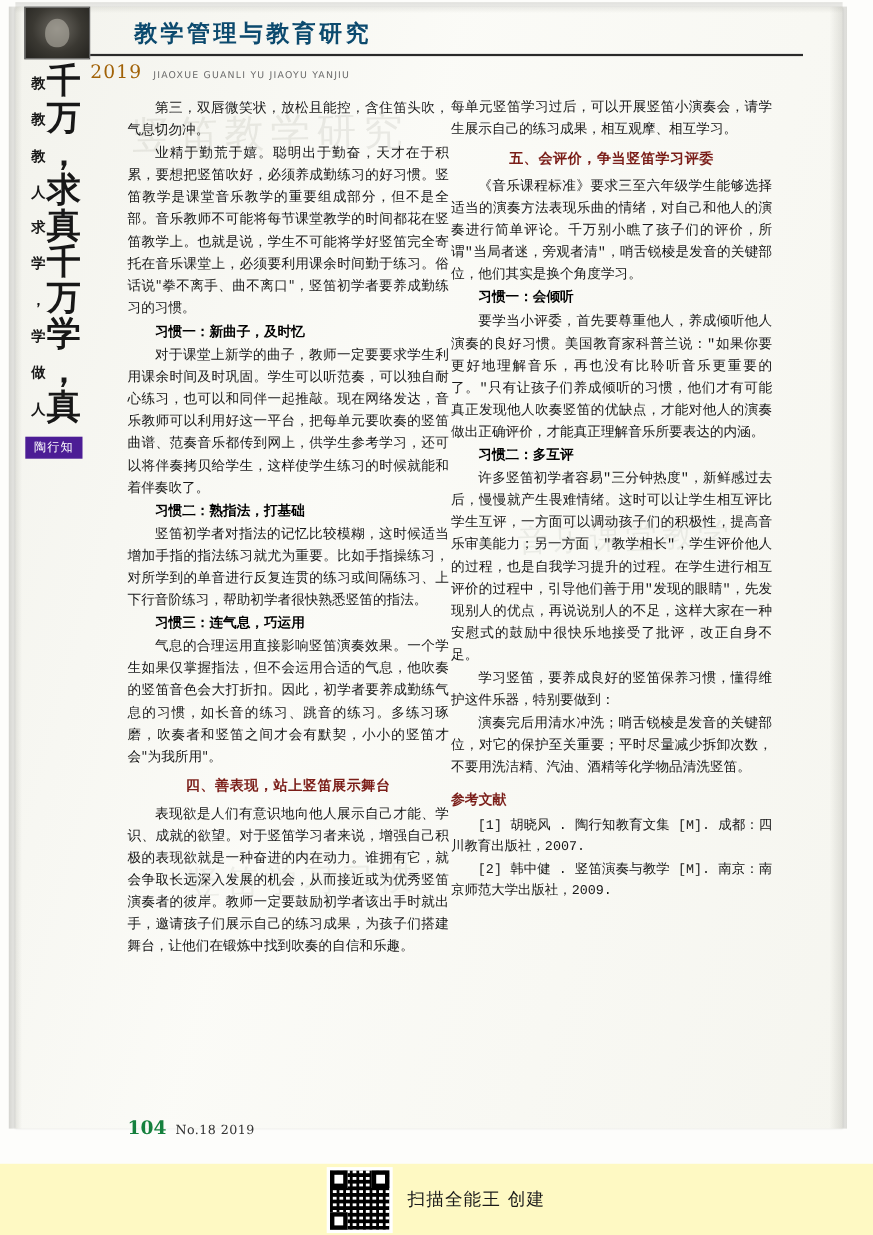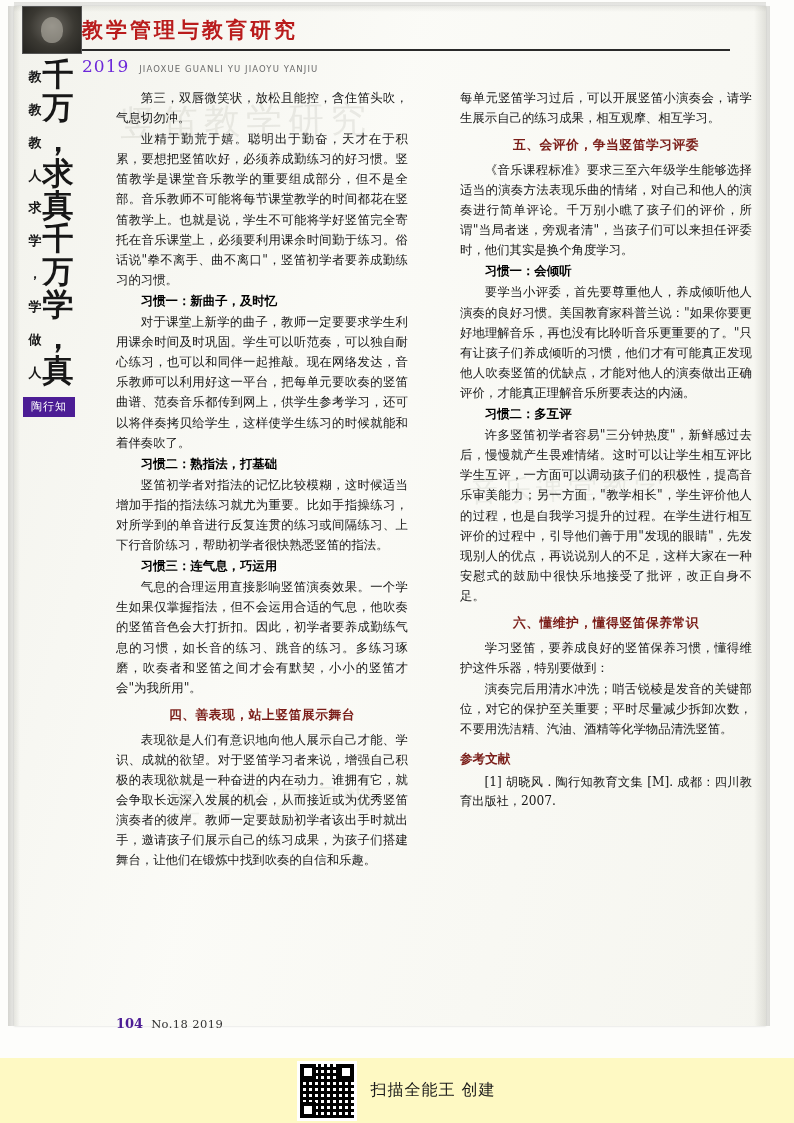--- a/index.html
+++ b/index.html
@@ -56,39 +56,40 @@
     position: absolute;
     left: 82px;
     top: 16px;
     width: 660px;
   }
   .mast-title {
     font-family: Liberation Mono, monospace;
     font-size: 21px;
     font-weight: 700;
     letter-spacing: 3px;
-    color: #b91c1c;
+    color: #0c4a6e;
     white-space: nowrap;
+    padding-left: 40px;
   }
   .mast-rule {
     width: 648px;
     height: 2px;
     background: #2a2a2a;
     margin-top: 5px;
   }
   .mast-sub {
     margin-top: 5px;
     display: flex;
     align-items: baseline;
     gap: 10px;
   }
   .mast-year {
     font-family: "DejaVu Serif", "Liberation Serif", serif;
     font-size: 17px;
-    color: #6d28d9;
+    color: #a16207;
     letter-spacing: 1px;
   }
   .mast-pinyin {
     font-size: 8.5px;
     letter-spacing: 1.1px;
     color: #6b6b6b;
     text-align: center;
   }
 
   
@@ -207,21 +208,21 @@
     position: absolute;
     top: 88px;
     width: 292px;
     font-family: "DejaVu Serif", "Liberation Serif", serif;
     font-size: 12.4px;
     line-height: 1.62;
     text-align: justify;
     color: #171717;
   }
   .col-left { left: 116px; }
-  .col-right { left: 460px; }
+  .col-right { left: 410px; font-family: Liberation Mono, monospace; }
 
   .col p {
     margin: 0 0 1px 0;
     text-indent: 2em;
   }
   .col p.noindent { text-indent: 0; }
 
   .sec-head {
     margin: 7px 0 4px 0;
     text-align: center;
@@ -254,23 +255,23 @@
   .footer {
     position: absolute;
     left: 116px;
     top: 1016px;
     display: flex;
     align-items: baseline;
     gap: 8px;
     font-family: "DejaVu Serif", "Liberation Serif", serif;
   }
   .folio {
-    font-size: 13px;
-    font-weight: 700;
-    color: #4c1d95;
+    font-size: 17px;
+    font-weight: 700;
+    color: #15803d;
     text-align: center;
   }
   .folio-meta {
     font-size: 11.5px;
     color: #333;
     letter-spacing: 0.4px;
     text-align: right;
   }
 
   
@@ -403,30 +404,30 @@
     <p>竖笛初学者对指法的记忆比较模糊，这时候适当增加手指的指法练习就尤为重要。比如手指操练习，对所学到的单音进行反复连贯的练习或间隔练习、上下行音阶练习，帮助初学者很快熟悉竖笛的指法。</p>
     <p class="sub-head">习惯三：连气息，巧运用</p>
     <p>气息的合理运用直接影响竖笛演奏效果。一个学生如果仅掌握指法，但不会运用合适的气息，他吹奏的竖笛音色会大打折扣。因此，初学者要养成勤练气息的习惯，如长音的练习、跳音的练习。多练习琢磨，吹奏者和竖笛之间才会有默契，小小的竖笛才会"为我所用"。</p>
     <div class="sec-head">四、善表现，站上竖笛展示舞台</div>
     <p>表现欲是人们有意识地向他人展示自己才能、学识、成就的欲望。对于竖笛学习者来说，增强自己积极的表现欲就是一种奋进的内在动力。谁拥有它，就会争取长远深入发展的机会，从而接近或为优秀竖笛演奏者的彼岸。教师一定要鼓励初学者该出手时就出手，邀请孩子们展示自己的练习成果，为孩子们搭建舞台，让他们在锻炼中找到吹奏的自信和乐趣。</p>
   </div>
 
   <div class="col col-right">
     <p class="noindent">每单元竖笛学习过后，可以开展竖笛小演奏会，请学生展示自己的练习成果，相互观摩、相互学习。</p>
     <div class="sec-head">五、会评价，争当竖笛学习评委</div>
-    <p>《音乐课程标准》要求三至六年级学生能够选择适当的演奏方法表现乐曲的情绪，对自己和他人的演奏进行简单评论。千万别小瞧了孩子们的评价，所谓"当局者迷，旁观者清"，当孩子们可以来担任评委时，他们其实是换个角度学习。</p>
+    <p>《音乐课程标准》要求三至六年级学生能够选择适当的演奏方法表现乐曲的情绪，对自己和他人的演奏进行简单评论。千万别小瞧了孩子们的评价，所谓"当局者迷，旁观者清"，哨舌锐棱是发音的关键部位，他们其实是换个角度学习。</p>
     <p class="sub-head">习惯一：会倾听</p>
     <p>要学当小评委，首先要尊重他人，养成倾听他人演奏的良好习惯。美国教育家科普兰说："如果你要更好地理解音乐，再也没有比聆听音乐更重要的了。"只有让孩子们养成倾听的习惯，他们才有可能真正发现他人吹奏竖笛的优缺点，才能对他人的演奏做出正确评价，才能真正理解音乐所要表达的内涵。</p>
     <p class="sub-head">习惯二：多互评</p>
     <p>许多竖笛初学者容易"三分钟热度"，新鲜感过去后，慢慢就产生畏难情绪。这时可以让学生相互评比学生互评，一方面可以调动孩子们的积极性，提高音乐审美能力；另一方面，"教学相长"，学生评价他人的过程，也是自我学习提升的过程。在学生进行相互评价的过程中，引导他们善于用"发现的眼睛"，先发现别人的优点，再说说别人的不足，这样大家在一种安慰式的鼓励中很快乐地接受了批评，改正自身不足。</p>
-    <div class="sec-head">六、懂维护，懂得竖笛保养常识</div>
     <p>学习竖笛，要养成良好的竖笛保养习惯，懂得维护这件乐器，特别要做到：</p>
     <p>演奏完后用清水冲洗；哨舌锐棱是发音的关键部位，对它的保护至关重要；平时尽量减少拆卸次数，不要用洗洁精、汽油、酒精等化学物品清洗竖笛。</p>
     <div class="ref-head">参考文献</div>
     <p class="ref-item">[1] 胡晓风 . 陶行知教育文集 [M]. 成都：四川教育出版社，2007.</p>
+    <p class="ref-item">[2] 韩中健 . 竖笛演奏与教学 [M]. 南京：南京师范大学出版社，2009.</p>
   </div>
 
   <div class="footer">
     <span class="folio">104</span>
     <span class="folio-meta">No.18 2019</span>
   </div>
 
   <div class="scanbar">
     <div class="qr">
       <div class="qr-bl"></div>

